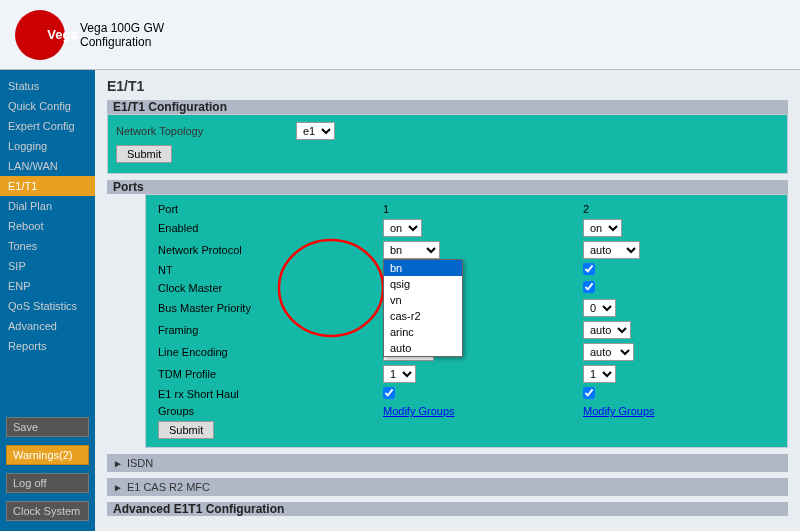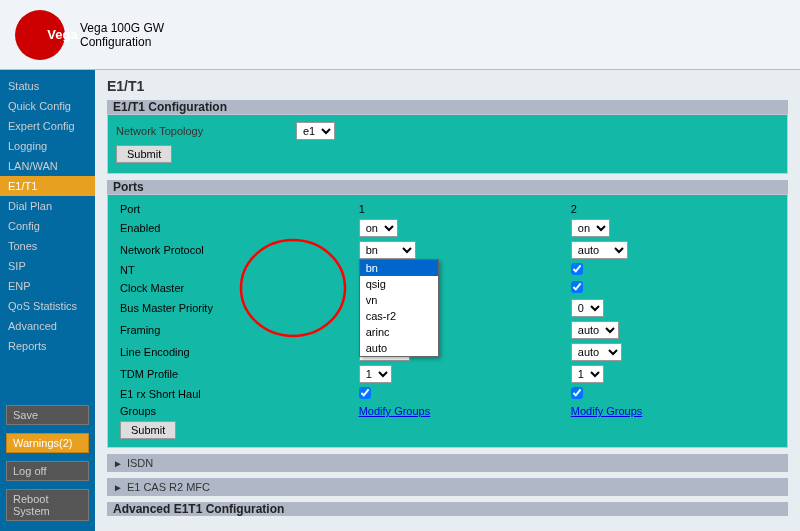--- a/index.html
+++ b/index.html
@@ -45,21 +45,21 @@
     
     .dropdown-container { position: relative; display: inline-block; }
     .dropdown-open { position: absolute; top: 100%; left: 0; background: white; border: 1px solid #666; z-index: 100; min-width: 80px; box-shadow: 2px 2px 4px rgba(0,0,0,0.3); }
     .dropdown-option { padding: 2px 6px; font-size: 11px; cursor: pointer; white-space: nowrap; }
     .dropdown-option.selected { background: #0066cc; color: white; }
 
     
     .collapsible-header { background: #b0b8c8; padding: 3px 6px; font-size: 11px; color: #333; cursor: pointer; display: flex; align-items: center; gap: 4px; margin-bottom: 4px; }
     .collapsible-arrow { font-size: 10px; }
 
-    .ports-wrapper { position: relative; }
+    .ports-wrapper { position: relative; margin-left: 38px; }
   </style>
 </head>
 <body>
 
 <div id="header">
   <div id="logo-circle">
     <span id="logo-text">Vega</span>
   </div>
   <div>
     <div>Vega 100G GW</div>
@@ -71,32 +71,32 @@
 
   <div id="sidebar">
     <div style="height:6px;"></div>
     <div class="sidebar-item">Status</div>
     <div class="sidebar-item">Quick Config</div>
     <div class="sidebar-item">Expert Config</div>
     <div class="sidebar-item">Logging</div>
     <div class="sidebar-item">LAN/WAN</div>
     <div class="sidebar-item active">E1/T1</div>
     <div class="sidebar-item">Dial Plan</div>
-    <div class="sidebar-item">Config</div>
+    <div class="sidebar-item">Reboot</div>
     <div class="sidebar-item">Tones</div>
     <div class="sidebar-item">SIP</div>
     <div class="sidebar-item">ENP</div>
     <div class="sidebar-item">QoS Statistics</div>
     <div class="sidebar-item">Advanced</div>
     <div class="sidebar-item">Reports</div>
     <div style="flex:1;"></div>
     <div class="sidebar-btn">Save</div>
     <div class="sidebar-btn warning">Warnings(2)</div>
     <div class="sidebar-btn">Log off</div>
-    <div class="sidebar-btn">Reboot System</div>
+    <div class="sidebar-btn">Clock System</div>
     <div style="height:6px;"></div>
   </div>
 
   <div id="main">
     <div id="page-title">E1/T1</div>
 
     <div class="section">
       <div class="section-header">E1/T1 Configuration</div>
       <div class="section-content">
         <div class="form-row">

